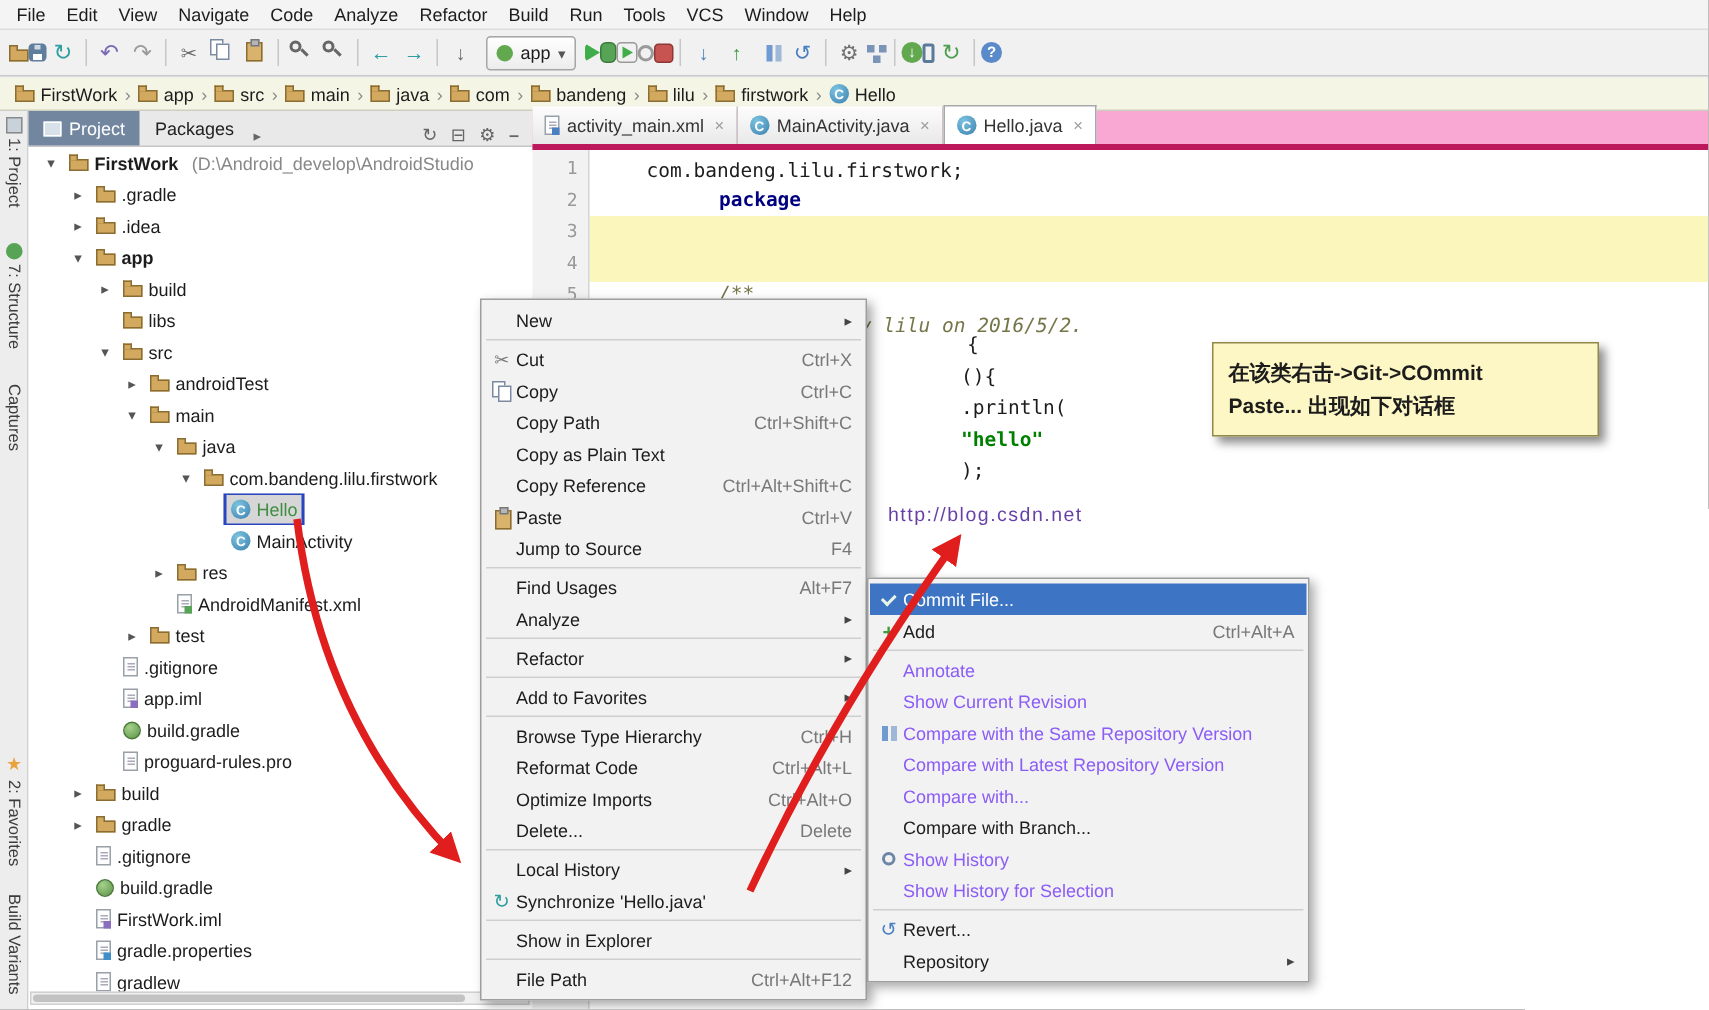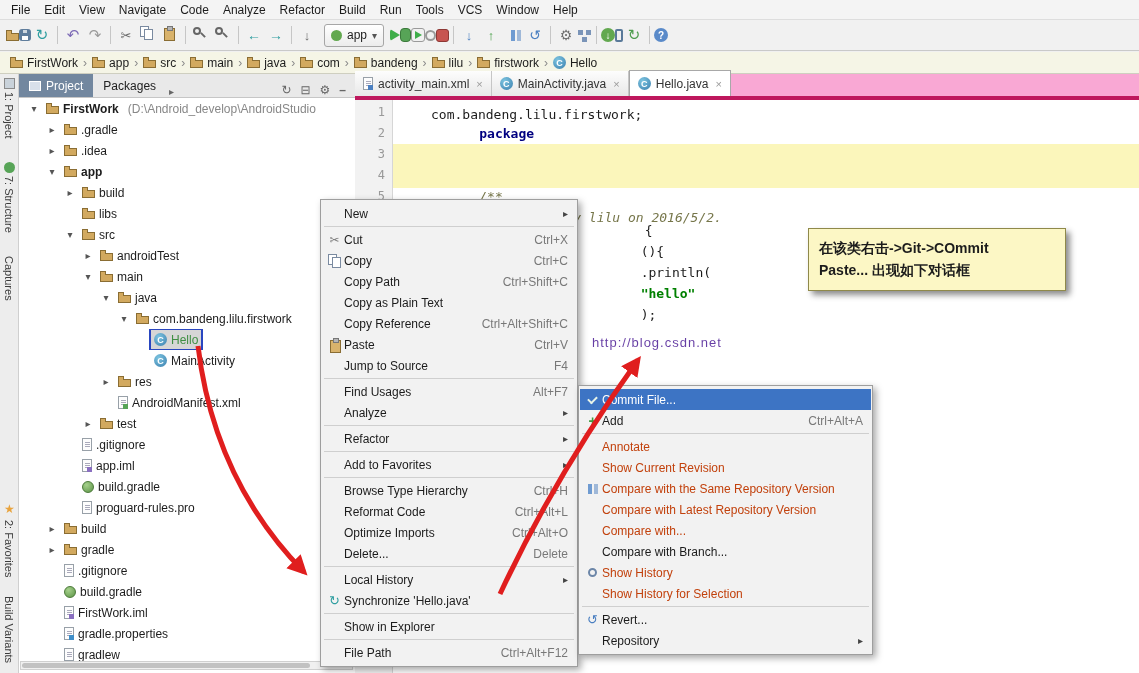--- a/index.html
+++ b/index.html
@@ -133,21 +133,21 @@
   .git-menu{left:578px;top:339px;width:295px;z-index:110;margin-top:46px;}
   .mi{height:21px;display:flex;align-items:center;padding:0 8px 0 3px;}
   .mi-ico{width:19px;height:17px;flex:none;position:relative;display:flex;align-items:center;justify-content:center;}
   .mi-label{white-space:nowrap;}
   .mi-short{margin-left:auto;padding-left:18px;color:#787878;white-space:nowrap;}
   .mi-sub{margin-left:auto;padding-left:10px;color:#444;font-size:10px;}
   .mi-sub::before{content:"▸";}
   .mi-short:empty{display:none;}
   .mi.selected{background:#3d74c4;color:#fff;}
   .mi.selected .mi-sub{color:#fff;}
-  .mi.disabled .mi-label{color:#c2410c;}
+  .mi.disabled .mi-label{color:#8b5cf6;}
   .mi-sep{height:1px;background:#cfcfcf;margin:2px 2px;}
   
   .ic-cut::before{content:"✂";font-size:12px;color:#777;}
   .ic-sync::before{content:"↻";font-size:13px;color:#2f9ea0;}
   .ic-git::before{content:"";width:8px;height:8px;background:#e2833a;transform:rotate(45deg);display:block;}
   .ic-add::before{content:"+";color:#3e9b3e;font-weight:bold;font-size:14px;}
   .ic-revert::before{content:"↺";color:#4a7fc1;font-size:13px;}
   .ic-history::before{content:"";width:9px;height:9px;border:2px solid #6c86a8;border-radius:50%;display:block;box-sizing:border-box;}
   .ic-compare::before{content:"";width:4px;height:10px;background:#6f9bd1;box-shadow:6px 0 0 #9fb8d8;display:block;margin-right:6px;}
   .ic-commit::before{content:"";width:7px;height:4px;border-left:2px solid #e8f4e8;border-bottom:2px solid #e8f4e8;transform:rotate(-45deg);display:block;margin-top:-2px;}

